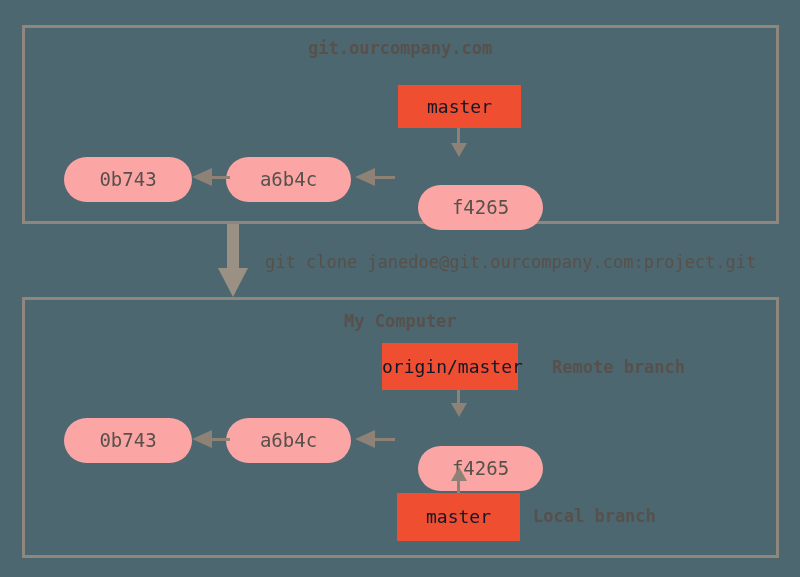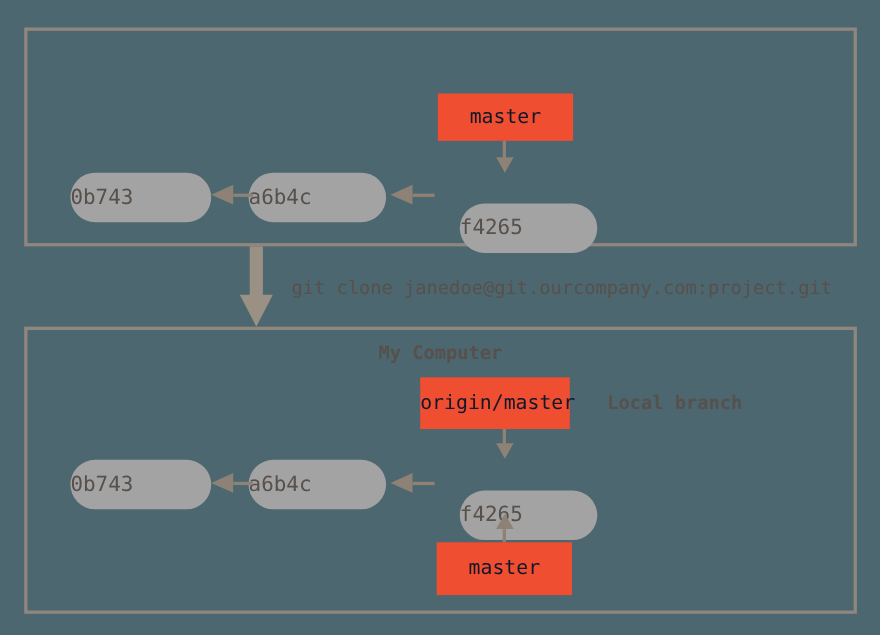--- a/index.html
+++ b/index.html
@@ -39,24 +39,25 @@
     text-align: center;
     box-sizing: border-box;
   }
   #server-master    { left: 398px; top: 85px;  width: 123px; height: 43px; line-height: 43px; }
   #origin-master    { left: 382px; top: 343px; width: 136px; height: 47px; line-height: 47px; }
   #local-master     { left: 397px; top: 493px; width: 123px; height: 48px; line-height: 48px; }
 
   .commit-pill {
     position: absolute;
     height: 45px;
-    background: #a3a3a3;
+    background: #fca5a5;
     border-radius: 23px;
     color: #57504B;
     font-size: 19px;
+    text-align: center;
     line-height: 45px;
   }
   .row-top    { top: 157px; }
   .row-bottom { top: 418px; }
   .pill-0 { left: 64px;  width: 128px; }
   .pill-1 { left: 226px; width: 125px; }
   .pill-2 { left: 418px; width: 125px; margin-top: 28px; }
 
   
   .shaft-h { position: absolute; height: 3px; background: #8D8275; }
@@ -123,20 +124,21 @@
   }
   #remote-branch-note { left: 552px; top: 357px; }
   #local-branch-note  { left: 533px; top: 506px; }
 </style>
 </head>
 <body>
 
 <div id="canvas">
 
   <div id="server-box" class="frame-box"></div>
+  <div id="server-title" class="box-title">git.ourcompany.com</div>
 
   <div id="server-master" class="branch-label">master</div>
 
   <div id="t-master-line" class="shaft-v"></div>
   <div id="t-master-head" class="head-down"></div>
 
   <div class="commit-pill row-top pill-0">0b743</div>
   <div class="commit-pill row-top pill-1">a6b4c</div>
   <div class="commit-pill row-top pill-2">f4265</div>
 
@@ -146,32 +148,33 @@
   <div id="t-arrow-12-head" class="head-left"></div>
 
   <div id="clone-arrow-shaft"></div>
   <div id="clone-arrow-head"></div>
   <div id="clone-command">git clone janedoe@git.ourcompany.com:project.git</div>
 
   <div id="computer-box" class="frame-box"></div>
   <div id="computer-title" class="box-title">My Computer</div>
 
   <div id="origin-master" class="branch-label">origin/master</div>
-  <div id="remote-branch-note" class="annotation">Local branch</div>
+  <div id="remote-branch-note" class="annotation">Remote branch</div>
 
   <div id="b-origin-line" class="shaft-v"></div>
   <div id="b-origin-head" class="head-down"></div>
 
   <div class="commit-pill row-bottom pill-0">0b743</div>
   <div class="commit-pill row-bottom pill-1">a6b4c</div>
   <div class="commit-pill row-bottom pill-2">f4265</div>
 
   <div id="b-arrow-01-line" class="shaft-h"></div>
   <div id="b-arrow-01-head" class="head-left"></div>
   <div id="b-arrow-12-line" class="shaft-h"></div>
   <div id="b-arrow-12-head" class="head-left"></div>
 
   <div id="b-local-line" class="shaft-v"></div>
   <div id="b-local-head" class="head-up"></div>
 
   <div id="local-master" class="branch-label">master</div>
+  <div id="local-branch-note" class="annotation">Local branch</div>
 
 </div>
 
 </body></html>

